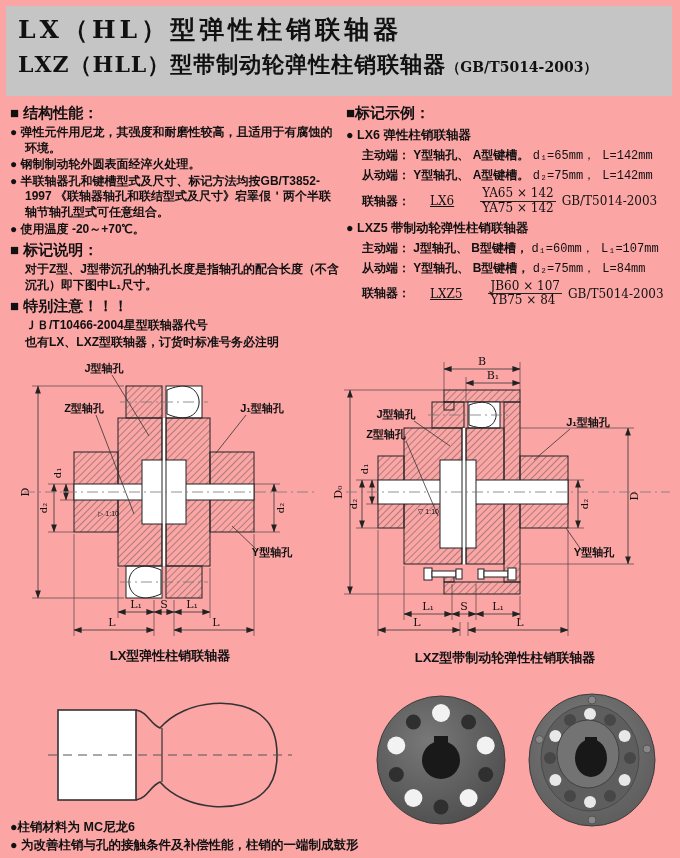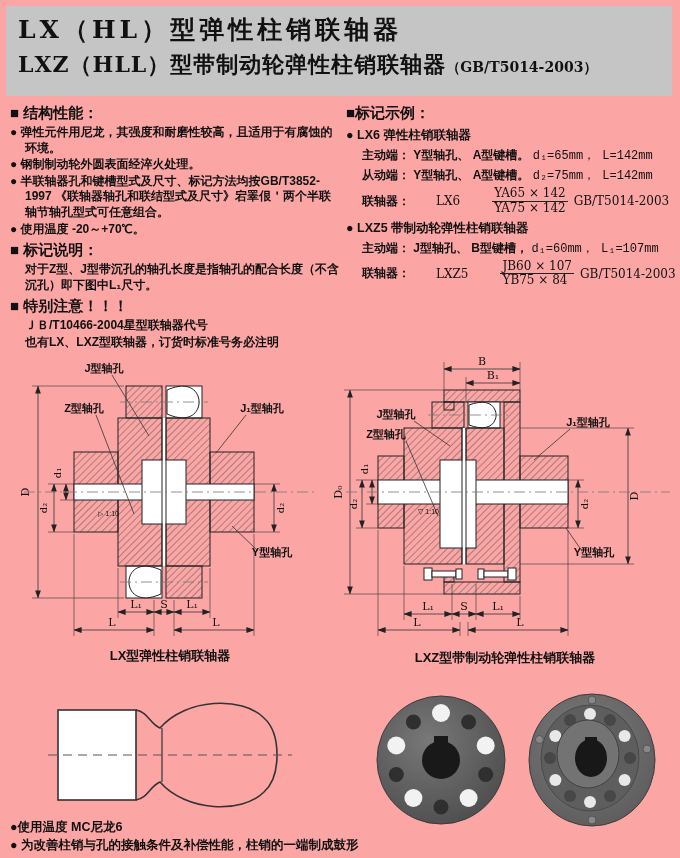--- a/index.html
+++ b/index.html
@@ -16,21 +16,21 @@
   .col-l { position:absolute; top:100px; left:10px; width:332px; }
   .col-r { position:absolute; top:100px; left:346px; width:330px; }
   .sec-h { font-size:15px; font-weight:bold; margin:4px 0 2px 0; }
   .blt { font-size:12px; font-weight:bold; line-height:1.3; padding-left:15px; text-indent:-15px; margin:1px 0; }
   .ind { font-size:12px; font-weight:bold; line-height:1.3; padding-left:15px; margin:1px 0; }
 
   .ex-title { font-size:12.5px; font-weight:bold; margin:4px 0 2px 0; }
   .ex-line { font-size:12px; font-weight:bold; margin:3px 0 3px 16px; white-space:nowrap; }
   .ex-line .dims { font-family:Liberation Mono, monospace; font-weight:normal; }
   .cp-line { display:flex; align-items:center; margin:3px 0 4px 16px; font-size:12px; font-weight:bold; white-space:nowrap; }
-  .cp-line .code { font-family:"DejaVu Serif", serif; font-weight:normal; margin:0 26px; }
+  .cp-line .code { font-family:"DejaVu Serif", serif; font-weight:normal; margin:0 20px;text-decoration:underline; }
   .frac { display:inline-block; text-align:left; font-family:"DejaVu Serif", serif; font-weight:normal; font-size:12px; line-height:1.15; margin:0 6px; }
   .frac .top { display:block; border-bottom:1.2px solid #222; padding:0 2px; }
   .frac .bot { display:block; padding:0 2px; }
   .cp-line .std { font-family:"DejaVu Serif", serif; font-weight:normal; }
 
   
   .diag-lx  { position:absolute; top:356px; left:8px;   width:324px; }
   .diag-lxz { position:absolute; top:352px; left:332px; width:346px; }
   .cap { text-align:center; font-size:13px; font-weight:bold; margin-top:1px; }
 
@@ -98,20 +98,25 @@
         <span class="bot">YA75 × 142</span>
       </span>
       <span class="std">GB/T5014-2003</span>
     </div>
 
     <div class="ex-title">● LXZ5  带制动轮弹性柱销联轴器</div>
     <div class="ex-line">
       <span>主动端：</span>
       <span>J型轴孔、 B型键槽，</span>
       <span class="dims">d₁=60mm，  L₁=107mm</span>
+    </div>
+    <div class="ex-line">
+      <span>从动端：</span>
+      <span>Y型轴孔、 B型键槽，</span>
+      <span class="dims">d₂=75mm，  L=84mm</span>
     </div>
     <div class="cp-line">
       <span>联轴器：</span>
       <span class="code">LXZ5</span>
       <span class="frac">
         <span class="top">JB60 × 107</span>
         <span class="bot">YB75 × 84</span>
       </span>
       <span class="std">GB/T5014-2003</span>
     </div>
@@ -373,17 +378,17 @@
         <rect x="219" y="51" width="12" height="12" fill="#181818"></rect>
         <circle cx="226" cy="14" r="4" fill="#888" stroke="#555"></circle>
         <circle cx="281" cy="63" r="4" fill="#888" stroke="#555"></circle>
         <circle cx="173.4" cy="53.5" r="4" fill="#888" stroke="#555"></circle>
         <circle cx="226" cy="134" r="4" fill="#888" stroke="#555"></circle>
       </g>
     </svg>
   </div>
 
   <div class="foot">
-    <div>●使用温度 MC尼龙6</div>
+    <div>●柱销材料为 MC尼龙6</div>
     <div>● 为改善柱销与孔的接触条件及补偿性能，柱销的一端制成鼓形</div>
   </div>
 
 </div>
 
 </body></html>

